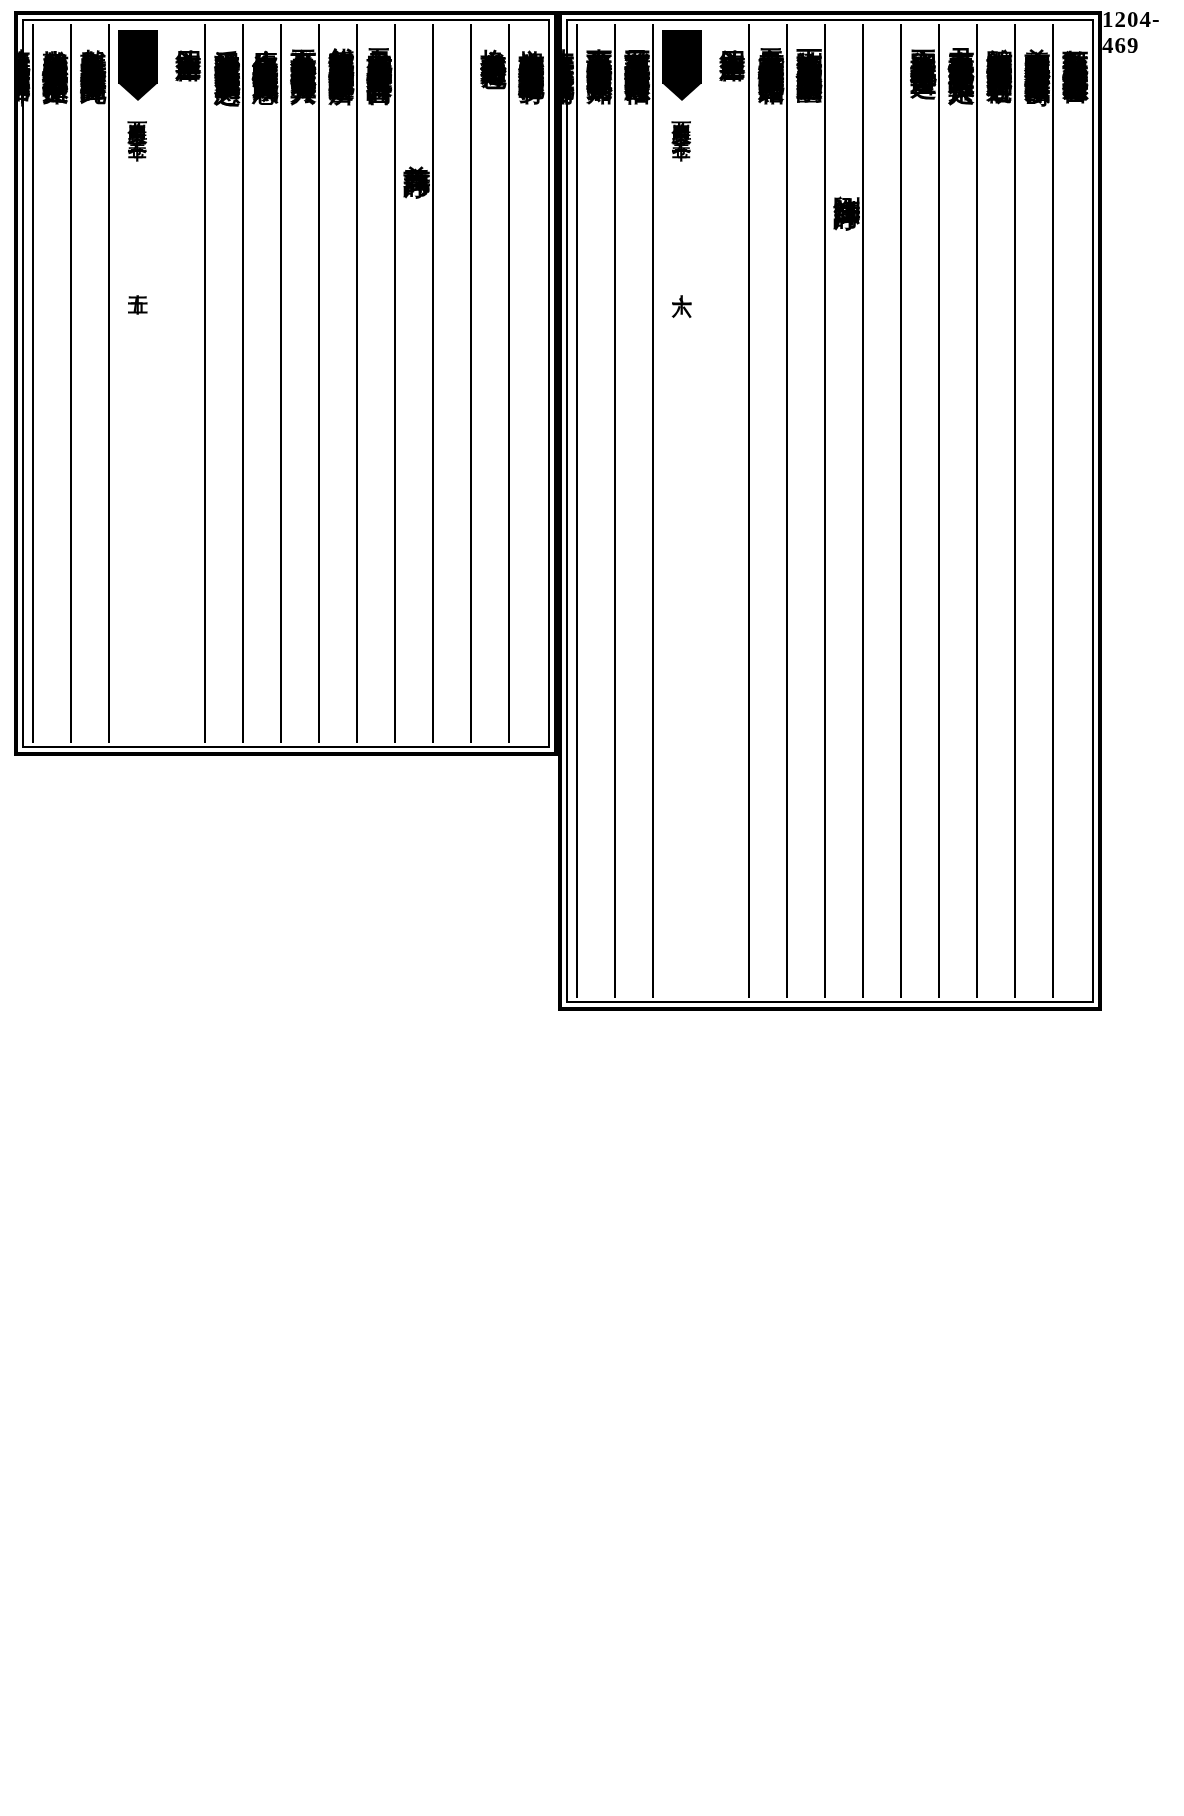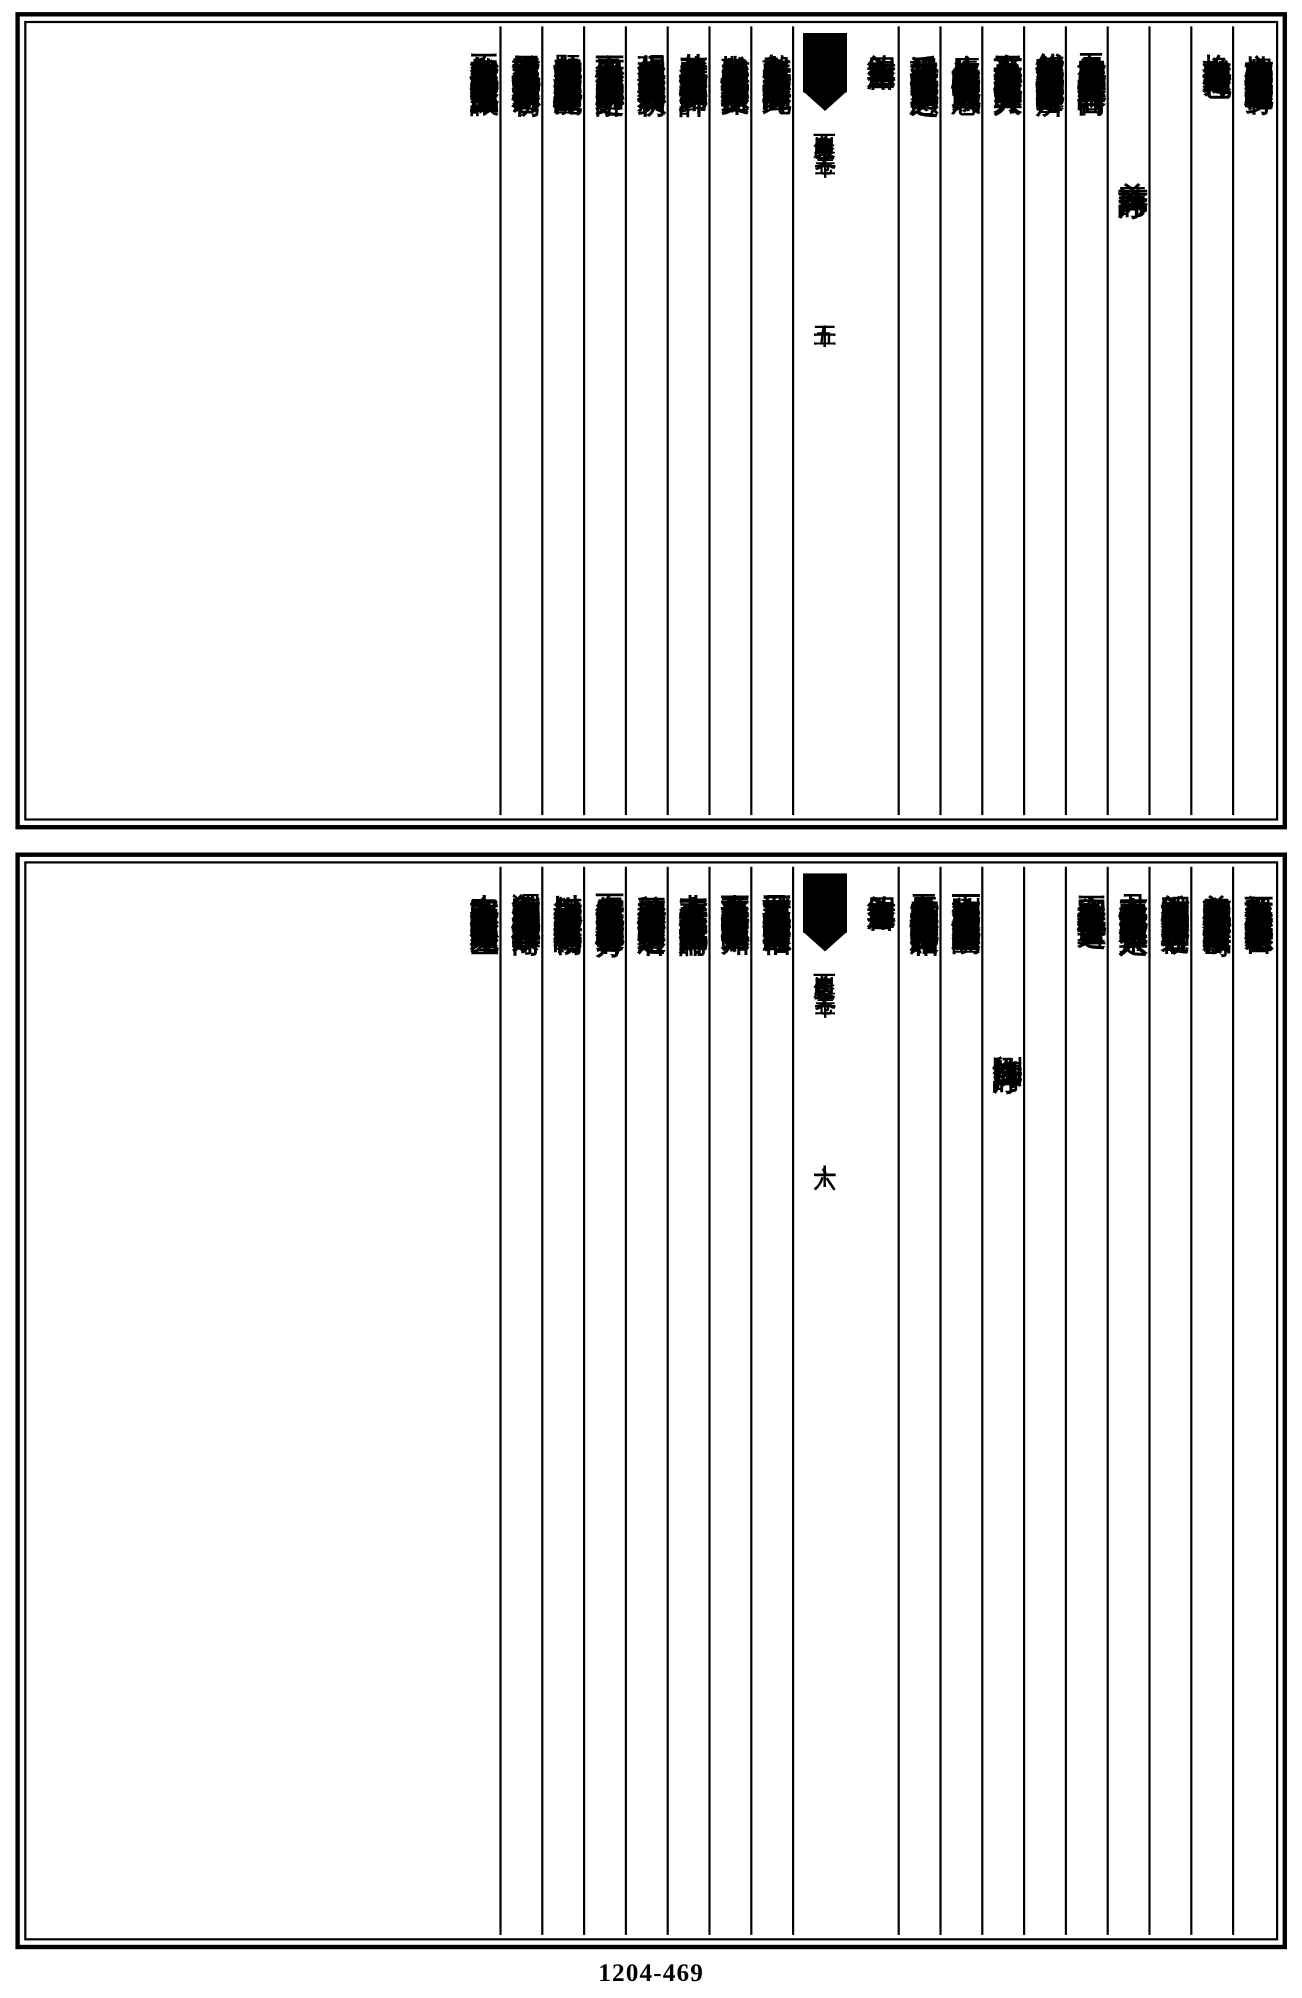--- a/index.html
+++ b/index.html
@@ -14,21 +14,20 @@
     color: #000000;
     position: relative;
     overflow: hidden;
   }
   .page {
     width: 1184px;
     height: 1816px;
     box-sizing: border-box;
     padding: 11px 14px 0 14px;
     display: flex;
-    flex-direction: column;
   }
   
   .leaf {
     border: 4px solid #000;
     box-sizing: border-box;
     position: relative;
     background: #fff;
     overflow: hidden;
   }
   .leaf-inner {

